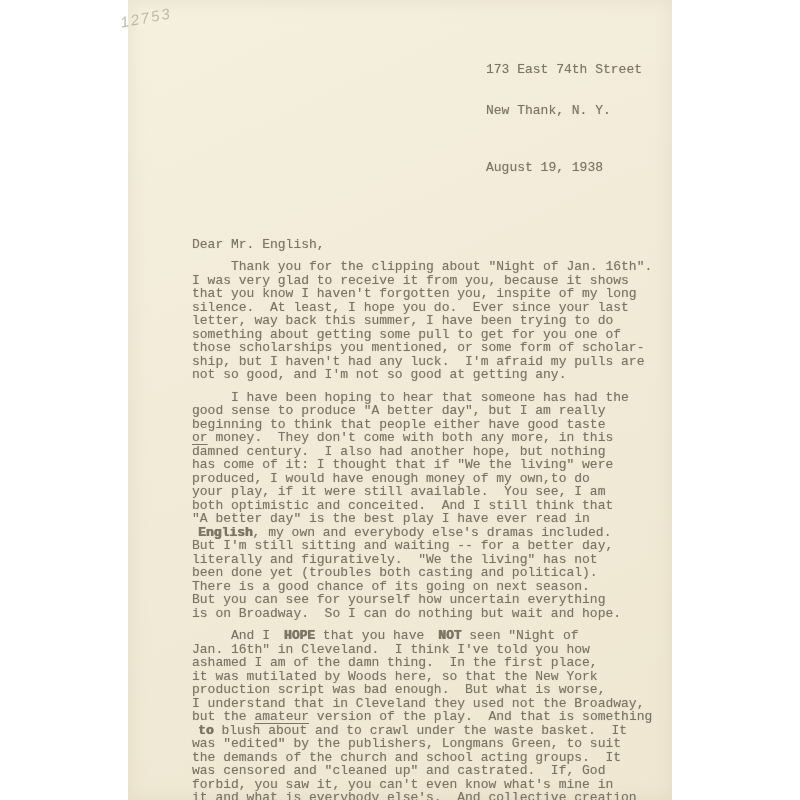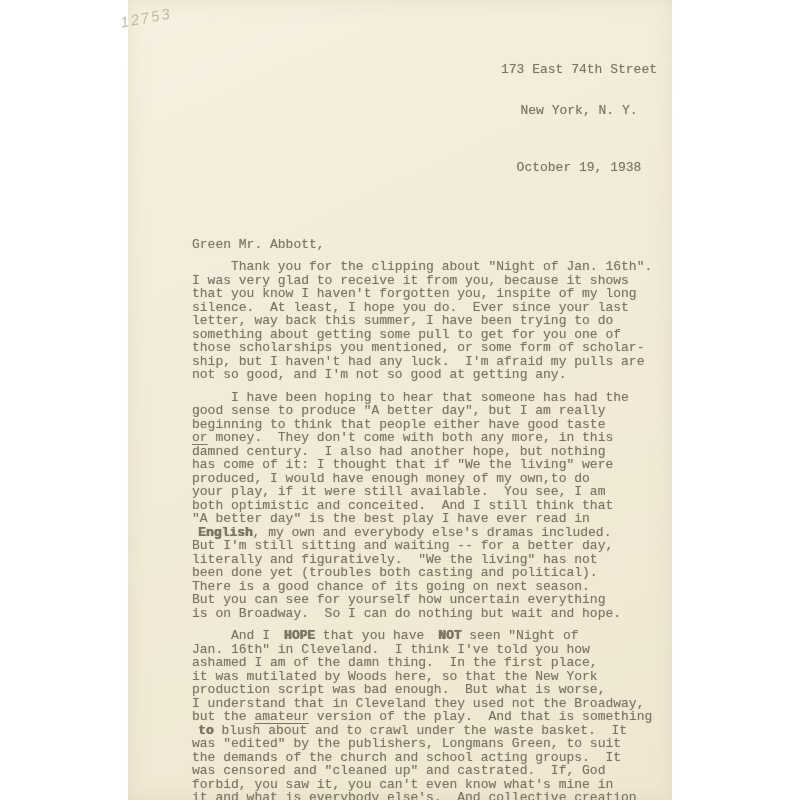--- a/index.html
+++ b/index.html
@@ -40,21 +40,20 @@
   }
   .typed {
     color: var(--ink);
     font-size: 13px;
     line-height: 13.5px;
     white-space: pre;
     text-shadow: 0 0 1px rgba(125,117,101,0.45);
   }
   .address {
     margin: 36px 0 0 358px;
-    text-align: center;
   }
   .date {
     margin-top: 17px;
   }
   .salutation {
     margin: 36px 0 0 64px;
   }
   .body {
     margin: 9px 0 0 64px;
   }
@@ -73,21 +72,21 @@
 </style>
 </head>
 <body>
 
 <div class="canvas">
   <div class="paper">
     <div class="pencil">12753</div>
 
     <div class="address typed">
       <div class="line">173 East 74th Street</div>
-      <div class="line">New York, N. Y.</div>
-      <div class="line date">October 19, 1938</div>
+      <div class="line">New Thank, N. Y.</div>
+      <div class="line date">August 19, 1938</div>
     </div>
 
-    <div class="salutation typed">Green Mr. Abbott,</div>
+    <div class="salutation typed">Dear Mr. English,</div>
 
     <div class="body typed"><div class="paragraph"><div class="line"><span>     Thank you for the clipping about "Night of Jan. 16th".</span></div><div class="line"><span>I was very glad to receive it from you, because it shows</span></div><div class="line"><span>that you know I haven't forgotten you, inspite of my long</span></div><div class="line"><span>silence.  At least, I hope you do.  Ever since your last</span></div><div class="line"><span>letter, way back this summer, I have been trying to do</span></div><div class="line"><span>something about getting some pull to get for you one of</span></div><div class="line"><span>those scholarships you mentioned, or some form of scholar-</span></div><div class="line"><span>ship, but I haven't had any luck.  I'm afraid my pulls are</span></div><div class="line"><span>not so good, and I'm not so good at getting any.</span></div></div><div class="paragraph"><div class="line"><span>     I have been hoping to hear that someone has had the</span></div><div class="line"><span>good sense to produce "A better day", but I am really</span></div><div class="line"><span>beginning to think that people either have good taste</span></div><div class="line"><span class="u">or</span><span> money.  They don't come with both any more, in this</span></div><div class="line"><span>damned century.  I also had another hope, but nothing</span></div><div class="line"><span>has come of it: I thought that if "We the living" were</span></div><div class="line"><span>produced, I would have enough money of my own,to do</span></div><div class="line"><span>your play, if it were still available.  You see, I am</span></div><div class="line"><span>both optimistic and conceited.  And I still think that</span></div><div class="line"><span>"A better day" is the best play I have ever read in</span></div><div class="line"><span class="b">English</span><span>, my own and everybody else's dramas included.</span></div><div class="line"><span>But I'm still sitting and waiting -- for a better day,</span></div><div class="line"><span>literally and figuratively.  "We the living" has not</span></div><div class="line"><span>been done yet (troubles both casting and political).</span></div><div class="line"><span>There is a good chance of its going on next season.</span></div><div class="line"><span>But you can see for yourself how uncertain everything</span></div><div class="line"><span>is on Broadway.  So I can do nothing but wait and hope.</span></div></div><div class="paragraph"><div class="line"><span>     And I </span><span class="b">HOPE</span><span> that you have </span><span class="b">NOT</span><span> seen "Night of</span></div><div class="line"><span>Jan. 16th" in Cleveland.  I think I've told you how</span></div><div class="line"><span>ashamed I am of the damn thing.  In the first place,</span></div><div class="line"><span>it was mutilated by Woods here, so that the New York</span></div><div class="line"><span>production script was bad enough.  But what is worse,</span></div><div class="line"><span>I understand that in Cleveland they used not the Broadway,</span></div><div class="line"><span>but the </span><span class="u">amateur</span><span> version of the play.  And that is something</span></div><div class="line"><span class="b">to</span><span> blush about and to crawl under the waste basket.  It</span></div><div class="line"><span>was "edited" by the publishers, Longmans Green, to suit</span></div><div class="line"><span>the demands of the church and school acting groups.  It</span></div><div class="line"><span>was censored and "cleaned up" and castrated.  If, God</span></div><div class="line"><span>forbid, you saw it, you can't even know what's mine in</span></div><div class="line"><span>it and what is everybody else's.  And collective creation</span></div></div></div>
   </div>
 </div>
 
 </body></html>

